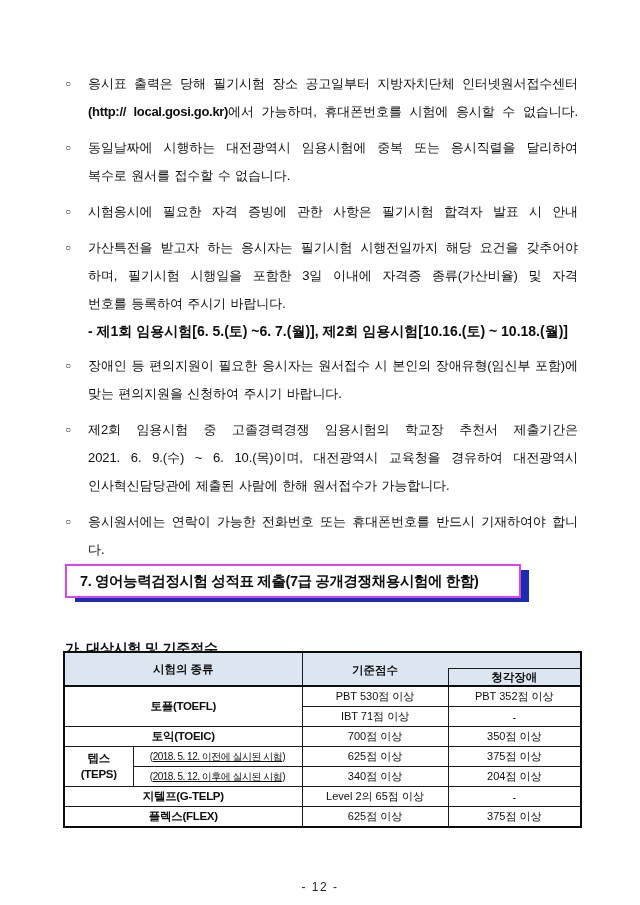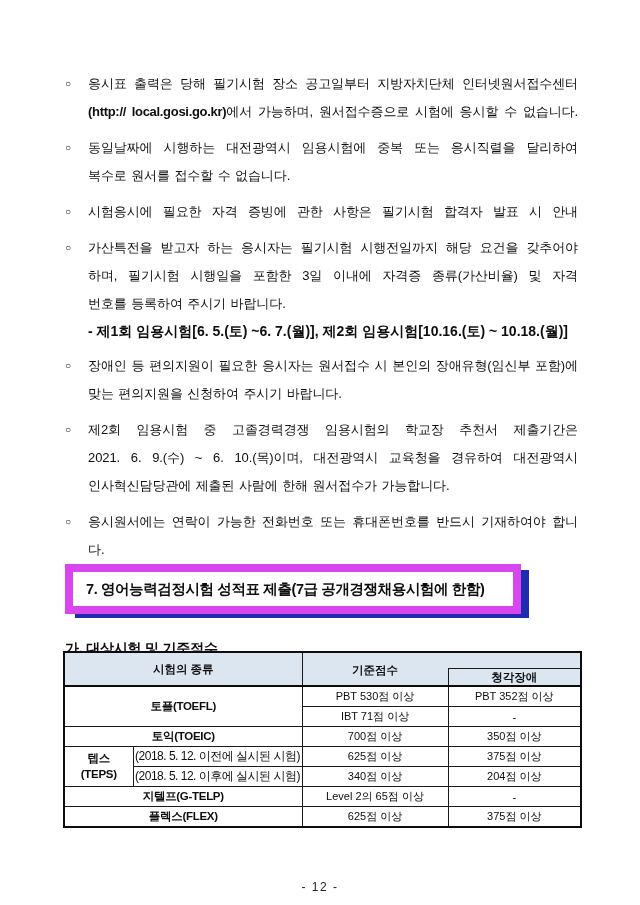--- a/index.html
+++ b/index.html
@@ -19,23 +19,23 @@
     font-size:13px; line-height:28px;
     letter-spacing:-0.1px; word-spacing:1px;
     text-align:justify; font-weight:500;
   }
   .line.j { text-align-last:justify; }
   .b { font-weight:bold; letter-spacing:-0.3px; }
   .subline { font-size:14px; line-height:26px; text-align:left; font-weight:700; }
 
   .section-box {
     position:absolute; left:65px; top:564px;
-    width:456px; height:50px; box-sizing:border-box;
+    width:456px; height:34px; box-sizing:border-box;
     background:#ffffff;
-    border:8px solid #d946ef;
+    border:2px solid #d946ef;
     box-shadow:9px 5px 0 -1px #1e2cb0;
     display:flex; align-items:center;
     padding-left:13px;
     font-size:14.5px; font-weight:bold; white-space:nowrap;
     letter-spacing:-0.4px;
   }
 
   .subsection { position:absolute; left:65px; top:640px; font-size:14px; font-weight:bold; letter-spacing:-0.2px; }
 
   table.score-table {
@@ -51,40 +51,40 @@
   }
   .score-table .hdr { background:#dce6f1; font-weight:bold; font-size:11.5px; }
   tr.hrow1 > * { height:15px; }
   tr.hrow2 > * { height:16px; }
   th.exam-hdr  { border-bottom:2px solid #0c0c0c; }
   th.score-hdr { border-right:none; border-bottom:2px solid #0c0c0c; vertical-align:top; padding-top:10px; }
   td.empty-hdr { border-left:none; border-bottom:1px solid #1a1a1a; background:#dce6f1; }
   th.deaf-hdr  { border-left:1px solid #1a1a1a; border-bottom:2px solid #0c0c0c; }
   .score-table tbody td { height:19px; }
   td.name { font-weight:bold; font-size:11.5px; letter-spacing:-0.3px; }
-  td.cond { font-size:12px; letter-spacing:-0.5px; }
+  td.cond { font-size:10px; letter-spacing:-0.5px;text-decoration:underline; }
   td.name .nline { line-height:1.35; }
 
   .pageno {
     position:absolute; left:0; top:880px; width:100%;
     text-align:center; font-size:12px; letter-spacing:1.5px; color:#222;
   }
 </style>
 </head>
 <body>
 
 <div class="page">
 
   <div class="content">
 
     <div class="bullet">
       <span class="marker">○</span>
       <div class="lines">
         <div class="line j">응시표 출력은 당해 필기시험 장소 공고일부터 지방자치단체 인터넷원서접수센터</div>
-        <div class="line j"><span class="b">(http:// local.gosi.go.kr)</span><span>에서 가능하며, 원서접수증으로 시험에 응시할 수 없습니다.</span></div>
+        <div class="line j"><span class="b">(http:// local.gosi.go.kr)</span><span>에서 가능하며, 휴대폰번호를 시험에 응시할 수 없습니다.</span></div>
       </div>
     </div>
 
     <div class="bullet">
       <span class="marker">○</span>
       <div class="lines">
         <div class="line j">동일날짜에 시행하는 대전광역시 임용시험에 중복 또는 응시직렬을 달리하여</div>
         <div class="line">복수로 원서를 접수할 수 없습니다.</div>
       </div>
     </div>

